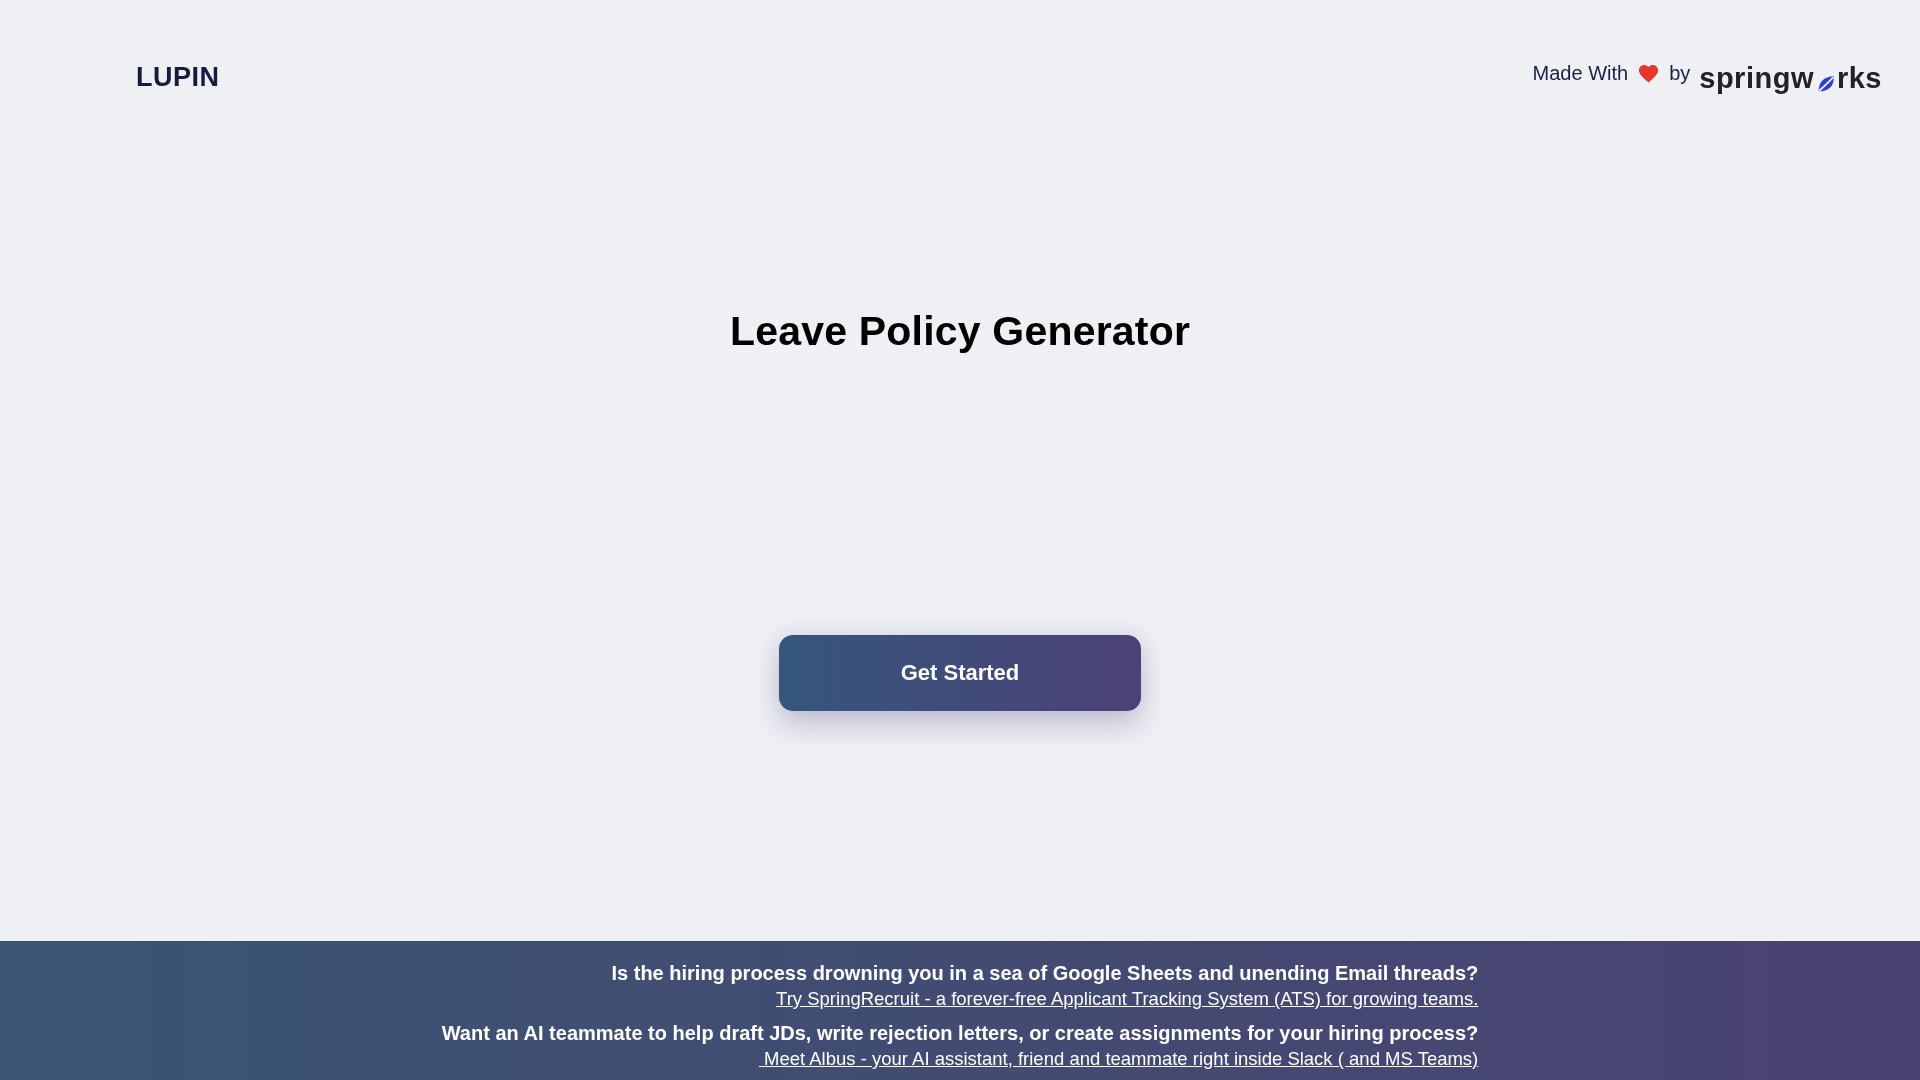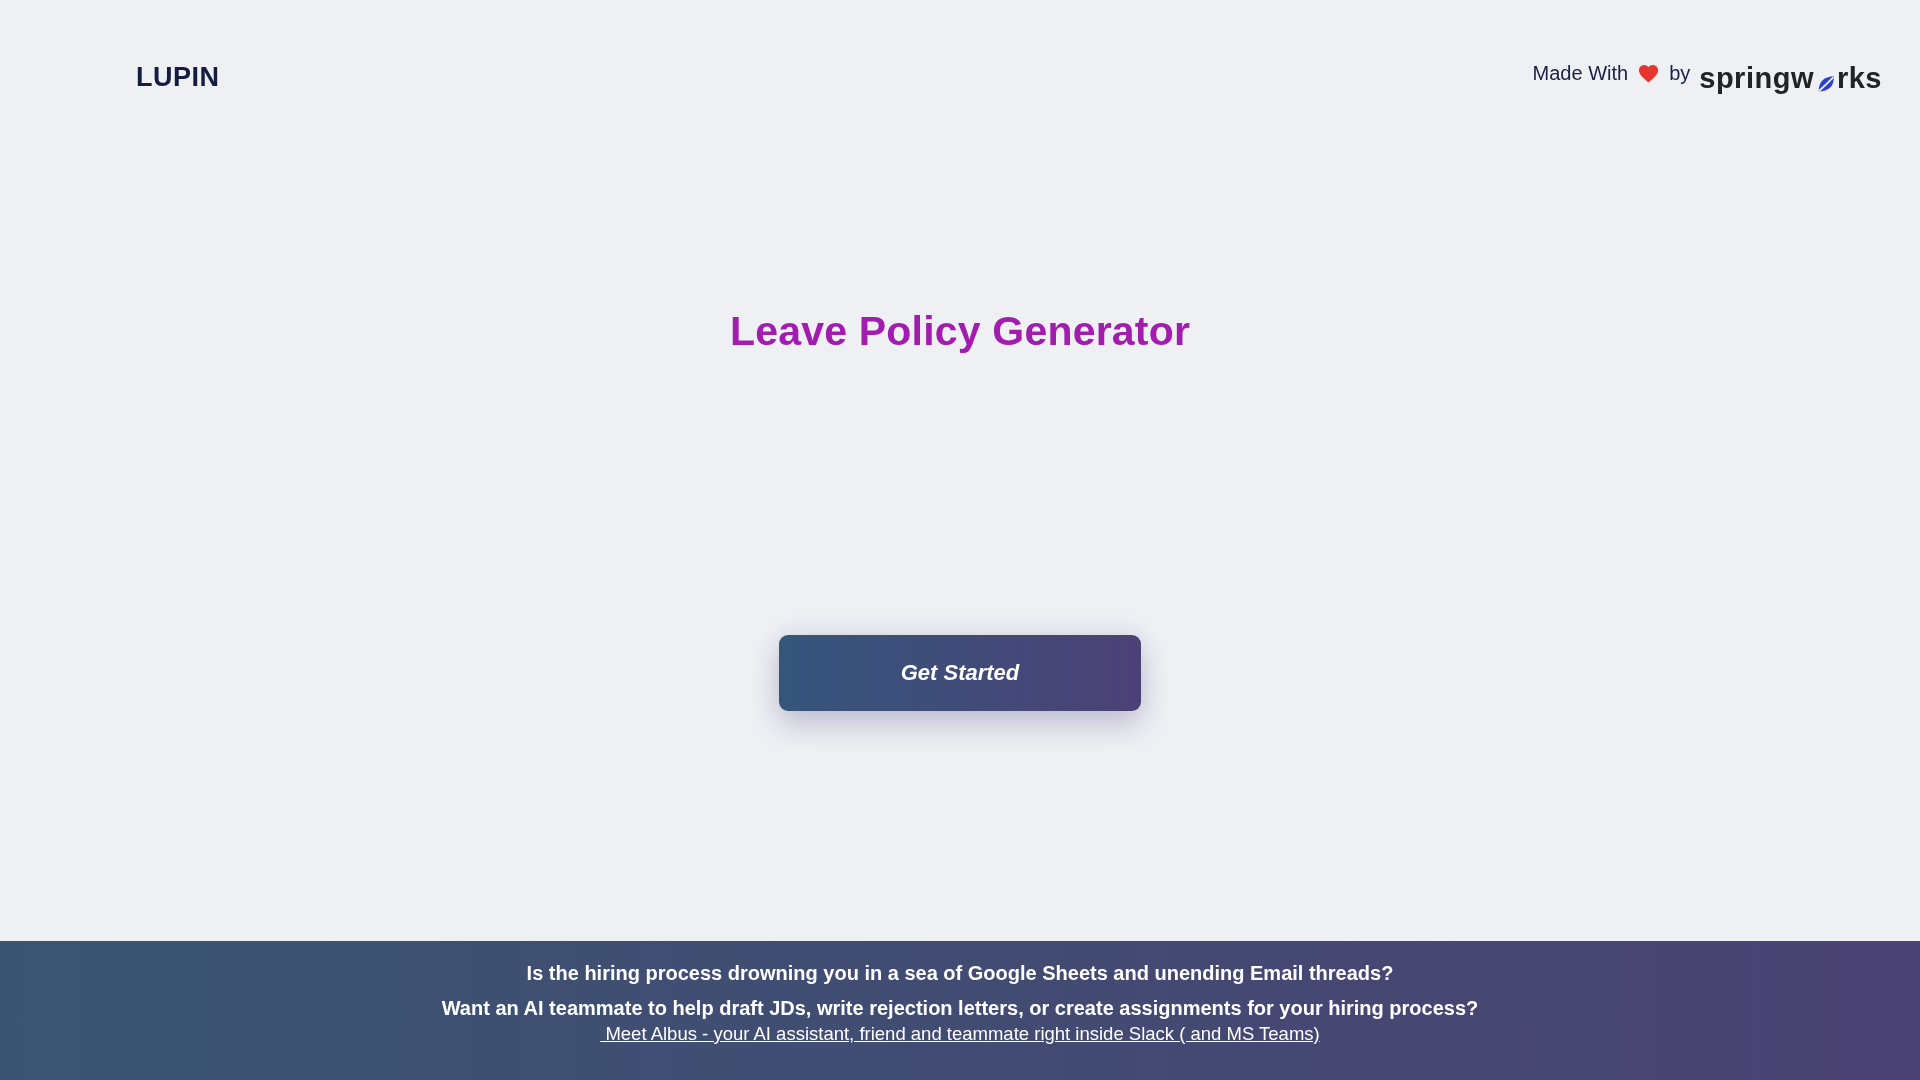--- a/index.html
+++ b/index.html
@@ -61,61 +61,60 @@
   
   .hero {
     position: absolute;
     top: 308px;
     left: 0; right: 0;
     text-align: center;
   }
   .hero-title {
     font-size: 41px;
     font-weight: 700;
-    color: #a21caf;
+    color: #000000;
     letter-spacing: 0.2px;
   }
   .hero-subtitle {
     margin-top: 27px;
     font-size: 25px;
     font-weight: 400;
     color: #1c2445;
   }
   .cta-button {
     position: absolute;
     top: 635px;
     left: 50%;
     transform: translateX(-50%);
     width: 362px;
     height: 76px;
     border: none;
-    border-radius: 9px;
+    border-radius: 14px;
     background: linear-gradient(90deg, #35567c 0%, #4c4176 100%);
     color: #ffffff;
     font-family: "Liberation Sans", sans-serif;
     font-size: 22px;
     font-weight: 700;
     cursor: pointer;
     box-shadow: 0 14px 28px rgba(83, 70, 126, 0.28), 0 -6px 20px rgba(140, 140, 190, 0.12);
-    font-style: italic;
   }
 
   
   .footer {
     position: absolute;
     bottom: 0; left: 0; right: 0;
     height: 139px;
     background: linear-gradient(90deg, #3a5572 0%, #4a4272 100%);
     color: #ffffff;
   }
   .footer-inner {
     width: fit-content;
     margin: 0 auto;
     padding-top: 19px;
-    text-align: center;
+    text-align: right;
   }
   .footer-block { margin-bottom: 9px; }
   .footer-question {
     font-size: 20px;
     font-weight: 700;
     line-height: 26px;
     color: #ffffff;
   }
   .footer-link {
     display: inline-block;
@@ -158,19 +157,20 @@
 <div class="hero">
   <div class="hero-title">Leave Policy Generator</div>
 </div>
 
 <button class="cta-button">Get Started</button>
 
 <div class="footer">
   <div class="footer-inner">
     <div class="footer-block">
       <div class="footer-question">Is the hiring process drowning you in a sea of Google Sheets and unending Email threads?</div>
+      <a class="footer-link">Try SpringRecruit - a forever-free Applicant Tracking System (ATS) for growing teams.</a>
     </div>
     <div class="footer-block">
       <div class="footer-question">Want an AI teammate to help draft JDs, write rejection letters, or create assignments for your hiring process?</div>
       <a class="footer-link"> Meet Albus - your AI assistant, friend and teammate right inside Slack ( and MS Teams)</a>
     </div>
   </div>
 </div>
 
 </body></html>

